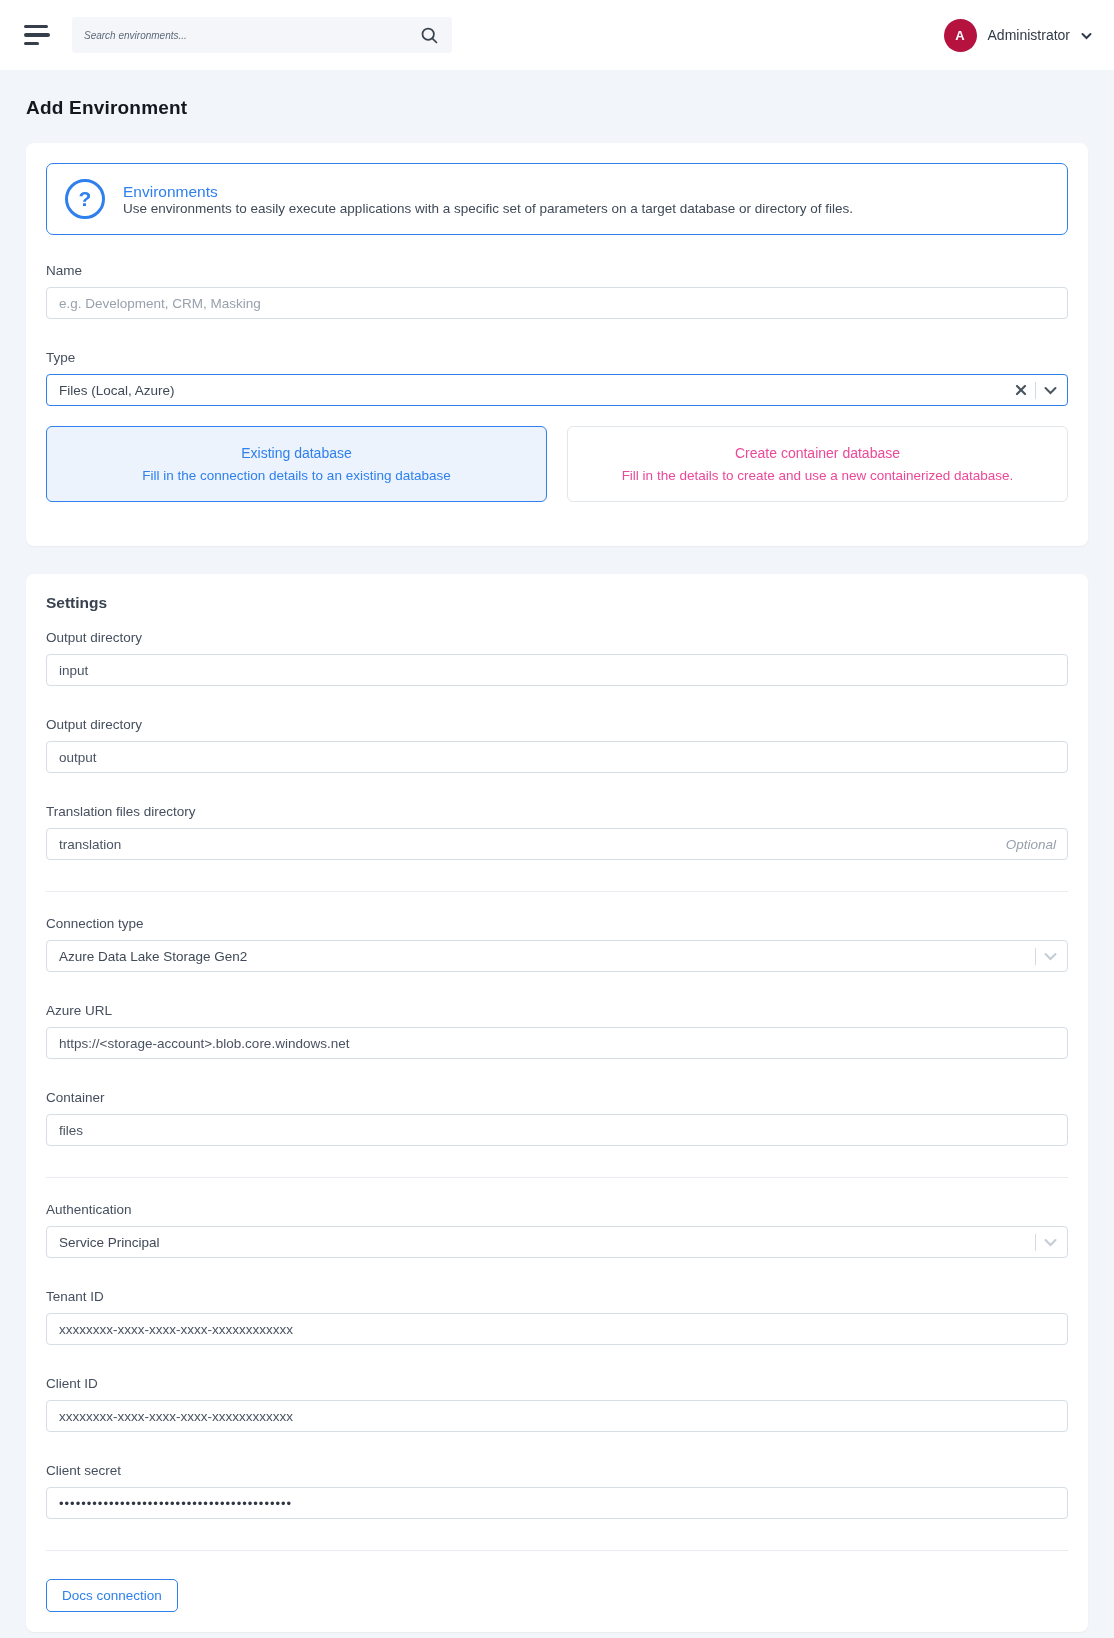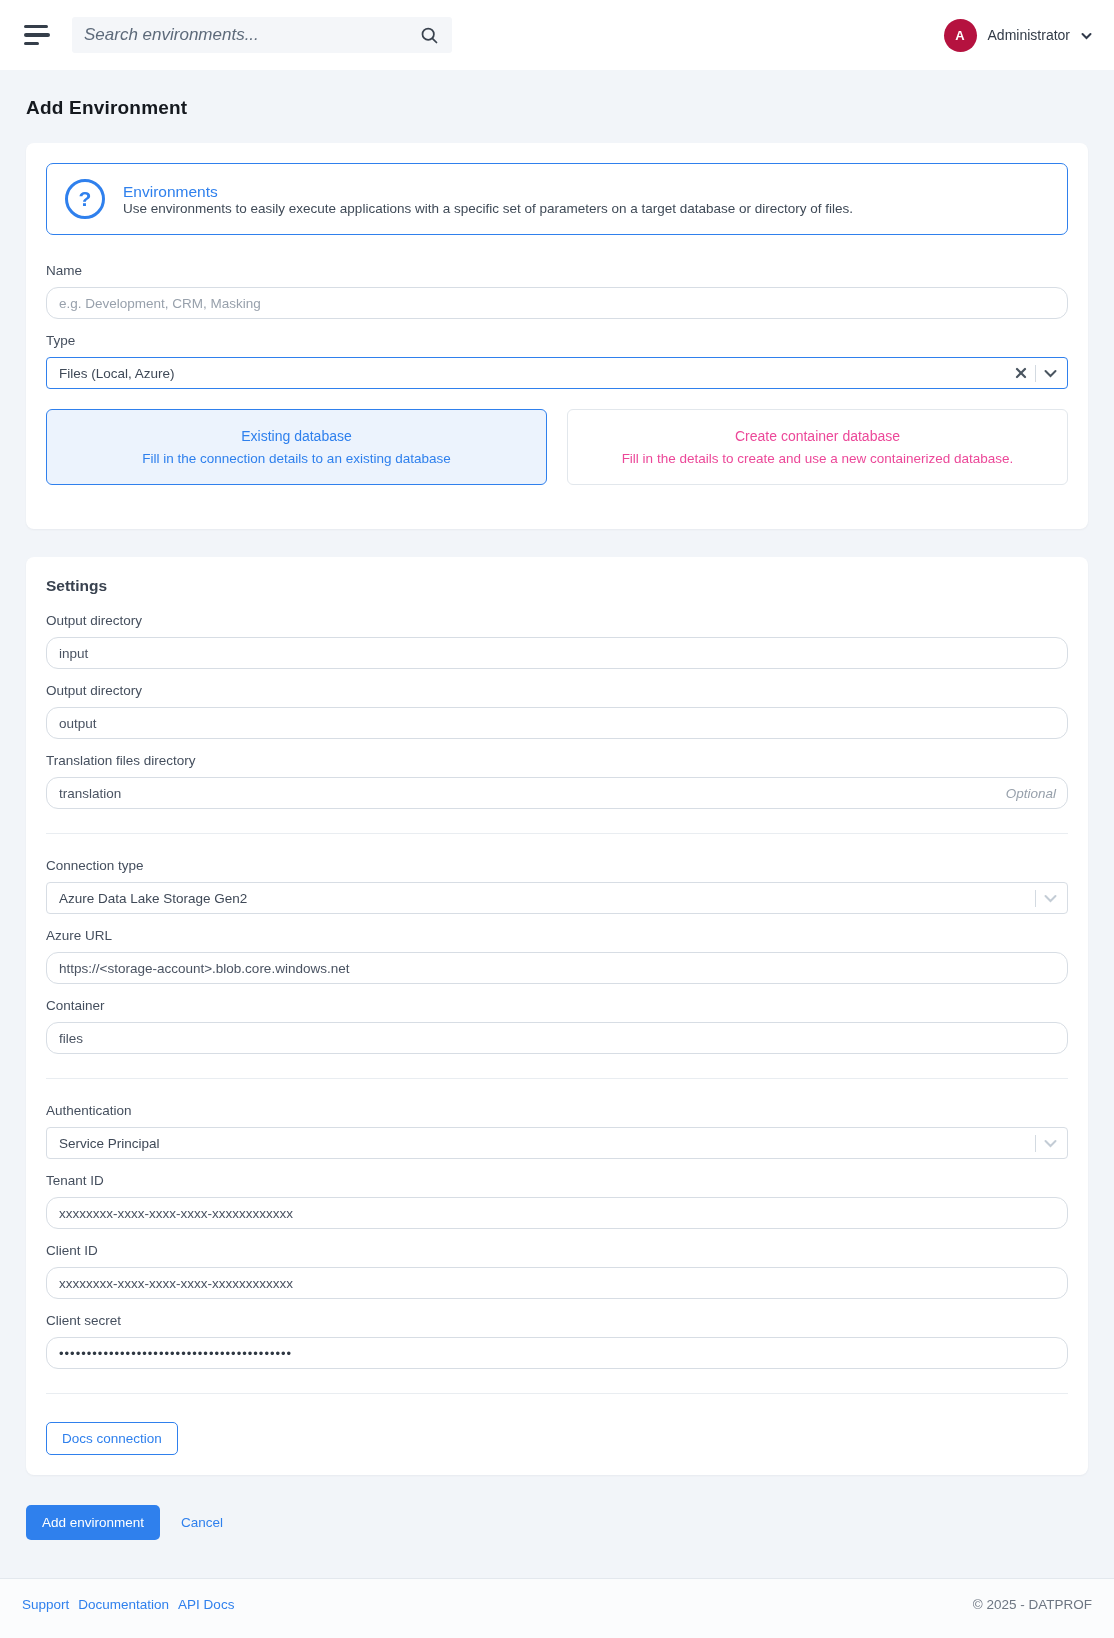--- a/index.html
+++ b/index.html
@@ -25,21 +25,21 @@
   .hamburger .b2 { width: 26px; }
   .hamburger .b3 { width: 15px; }
   .search-box {
     margin-left: 20px; width: 380px; height: 36px;
     background: #f4f6f9; border-radius: 3px;
     display: flex; align-items: center; padding: 0 12px;
   }
   .search-box input {
     flex: 1; border: none; background: transparent; outline: none;
     font-family: "Liberation Sans", sans-serif;
-    font-size: 17px; color: #3c4654;
+    font-size: 10px; color: #3c4654;
   }
   .search-box input::placeholder { color: #5d6a7a; font-style: italic; }
   .user-menu { margin-left: auto; display: flex; align-items: center; gap: 11px; cursor: pointer; }
   .avatar {
     width: 33px; height: 33px; border-radius: 50%;
     background: #b5123f; color: #fff;
     display: flex; align-items: center; justify-content: center;
     font-size: 13px; font-weight: 700;
   }
   .user-name { font-size: 14px; color: #323b47; }
@@ -60,26 +60,26 @@
   }
   .q-icon {
     width: 40px; height: 40px; flex: 0 0 40px; border-radius: 50%;
     border: 3px solid #2f80ed; color: #2f80ed;
     display: flex; align-items: center; justify-content: center;
     font-size: 21px; font-weight: 700;
   }
   .info-title { color: #2f80ed; font-size: 15.5px; font-weight: 500; }
   .info-desc { color: #3f4a57; font-size: 13.5px; }
   
-  .field { margin-bottom: 14px; }
+  .field { margin-bottom: 31px; }
   .field:last-child { margin-bottom: 0; }
   .field label { display: block; font-size: 13.5px; color: #454f5e; margin-bottom: 9px; }
   .txt {
     width: 100%; height: 32px;
-    border: 1px solid #d7dde4; border-radius: 12px;
+    border: 1px solid #d7dde4; border-radius: 4px;
     padding: 0 12px; font-size: 13.5px; color: #4a5362;
     font-family: "Liberation Sans", sans-serif;
     background: #fff; outline: none;
   }
   .txt::placeholder { color: #98a1ac; }
   .input-wrap { position: relative; }
   .input-hint {
     position: absolute; right: 12px; top: 50%; transform: translateY(-50%);
     color: #97a0ab; font-style: italic; font-size: 13.5px; pointer-events: none;
   }

